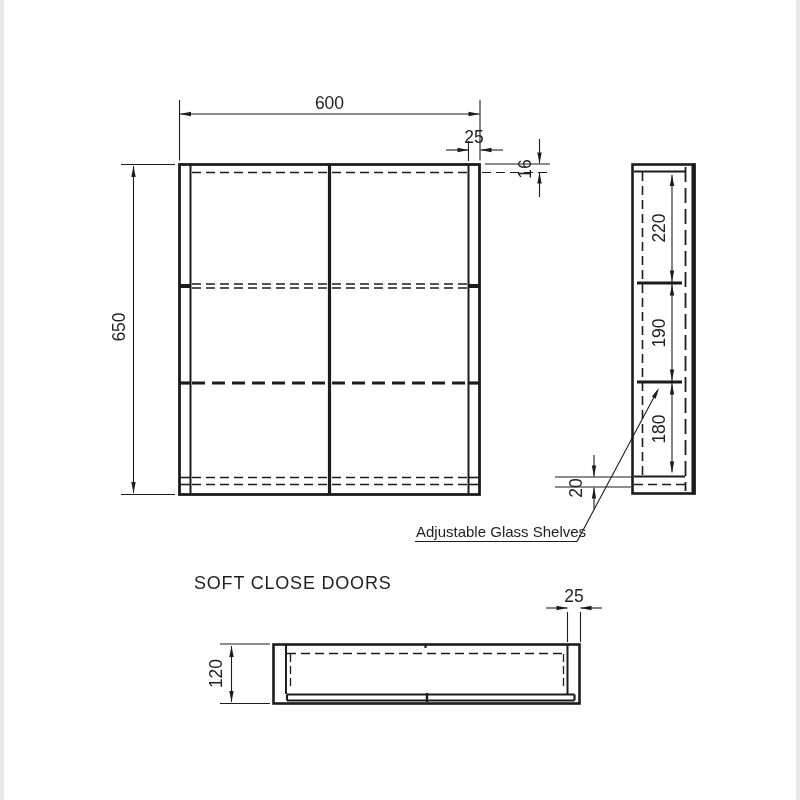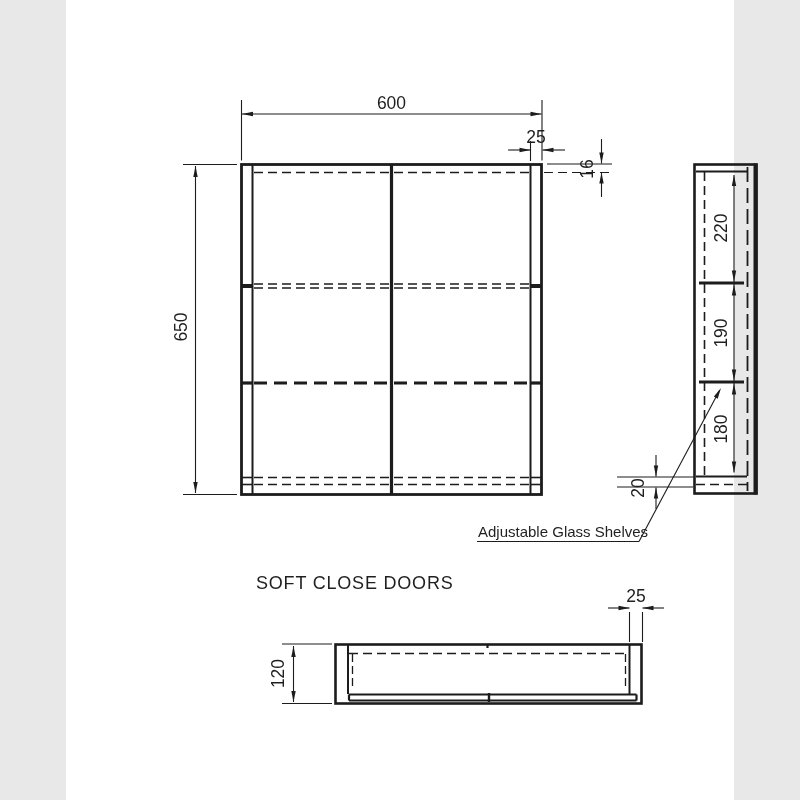--- a/index.html
+++ b/index.html
@@ -1,18 +1,18 @@
 <!DOCTYPE html>
 <html><head>
 <meta charset="utf-8">
 <style>
   html,body{margin:0;padding:0;background:#e8e8e8;}
   .sheet{
     position:relative;
-    width:668px;height:800px;
+    width:792px;height:800px;
     background:#ffffff;
     margin:0 auto;
     font-family:"Liberation Sans", sans-serif;
   }
   svg{display:block;}
   .ln{stroke:#1c1c1c;fill:none;}
   .outline{stroke-width:2.8;}
   .panel{stroke-width:2;}
   .divider{stroke-width:3.2;}
   .hidden{stroke-width:1.6;stroke-dasharray:9,5;}

